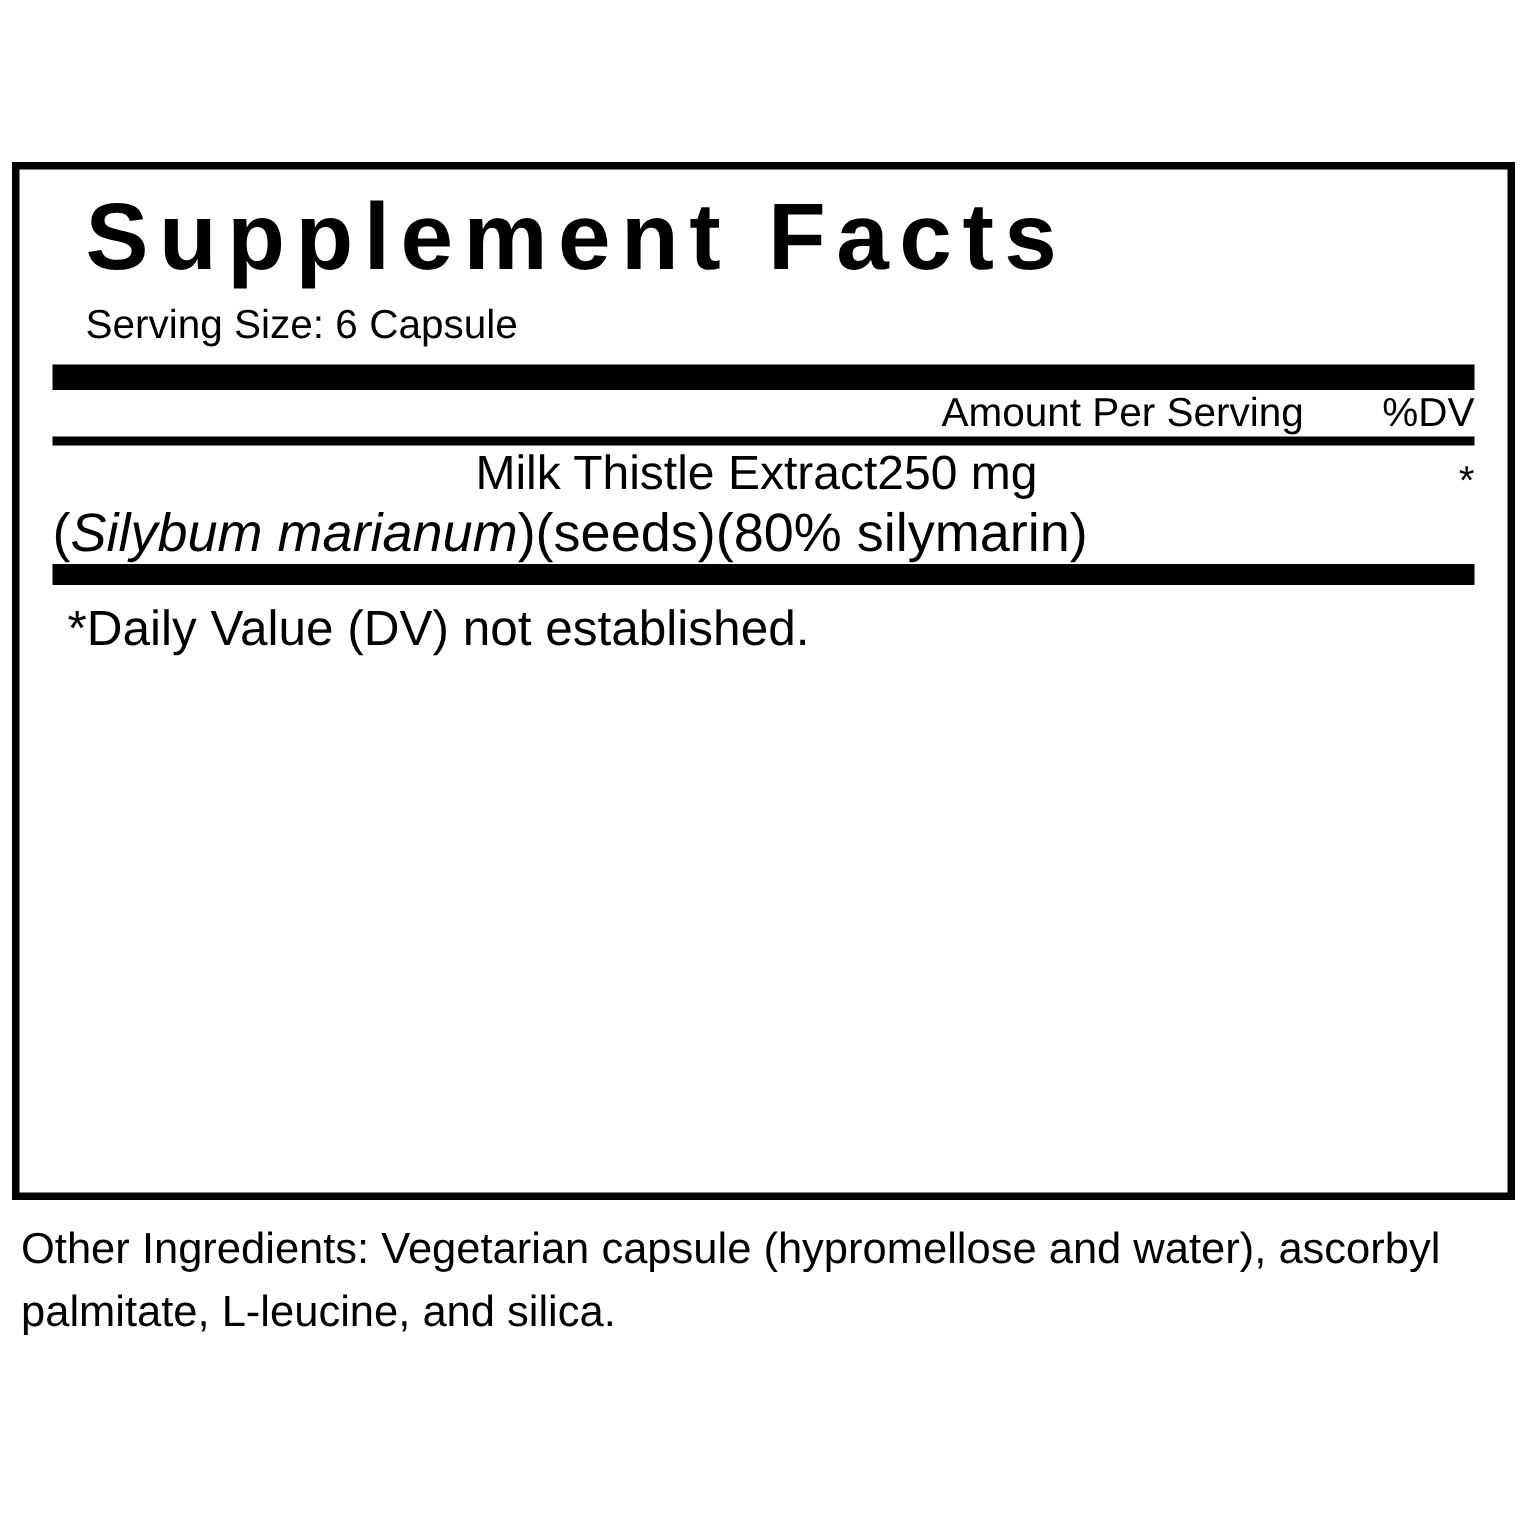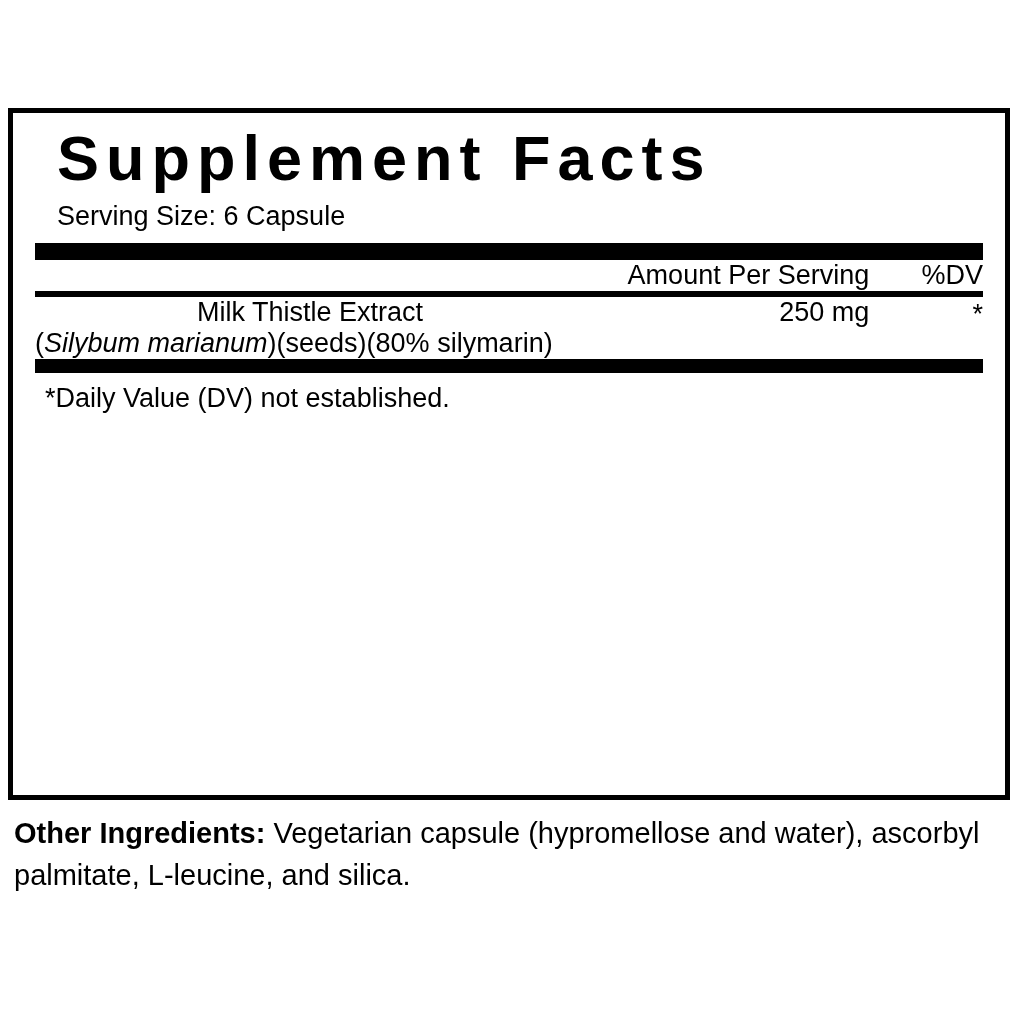--- a/index.html
+++ b/index.html
@@ -78,62 +78,61 @@
 
   .hdr-row td {
     font-size: 27px;
     font-weight: normal;
     padding: 6px 0 5px 0;
     text-align: right;
   }
   .hdr-row td.col-name { text-align: left; }
 
   .nutrient-name {
-    font-size: 27px;
-    text-align: center;
+    font-size: 32px;
+    text-align: right;
     padding: 9px 0 2px 10px;
   }
   .nutrient-sub {
-    font-size: 27px;
+    font-size: 36px;
     text-align: left;
     padding: 0 0 8px 48px;
   }
   .nutrient-sub i { font-style: italic; }
 
   .nutrient-amount {
-    font-size: 27px;
-    text-align: right;
+    font-size: 32px;
     padding: 9px 12px 2px 0;
   }
   .nutrient-dv {
     font-size: 27px;
     text-align: right;
     padding: 9px 8px 2px 0;
     line-height: 1;
   }
 
   .row-sep td { padding: 0; }
   .row-sep div { height: 2px; background: #000; }
 
   .footnote {
-    font-size: 27px;
+    font-size: 33px;
     padding: 10px 0 0 10px;
   }
 
   .other-ingredients {
     position: absolute;
     left: 8px;
     top: 812px;
     width: 1000px;
     font-size: 29px;
     line-height: 1.45;
     padding: 0 6px;
     box-sizing: border-box;
   }
-  .other-ingredients b { font-weight: bold; }
+  .other-ingredients b { font-weight: normal; }
 </style>
 </head>
 <body>
 
 <div class="page">
 
   <div class="panel">
 
     <div class="title">Supplement Facts</div>
 

